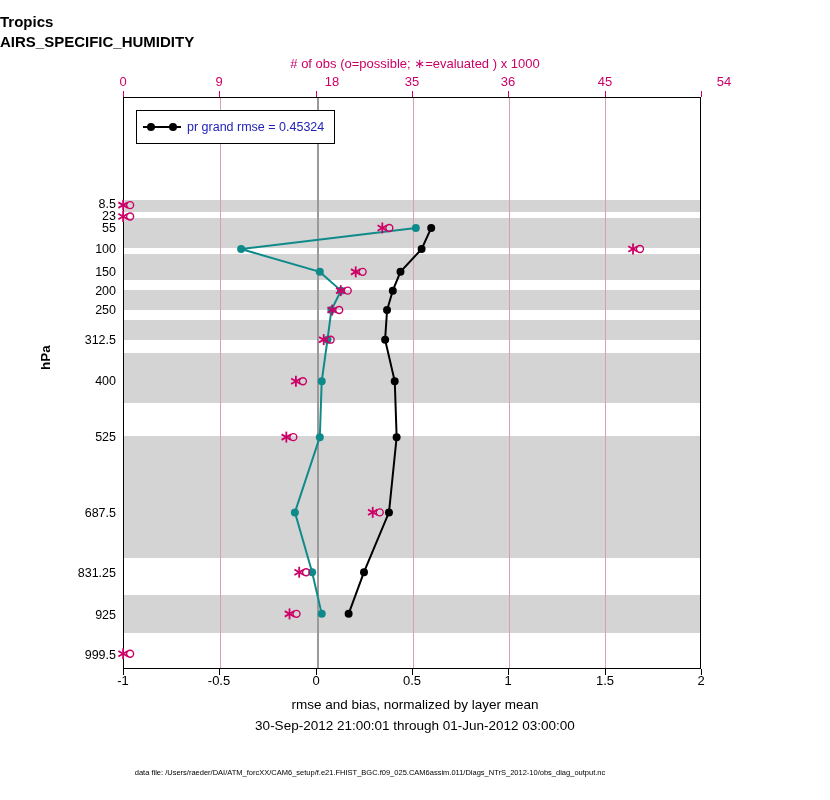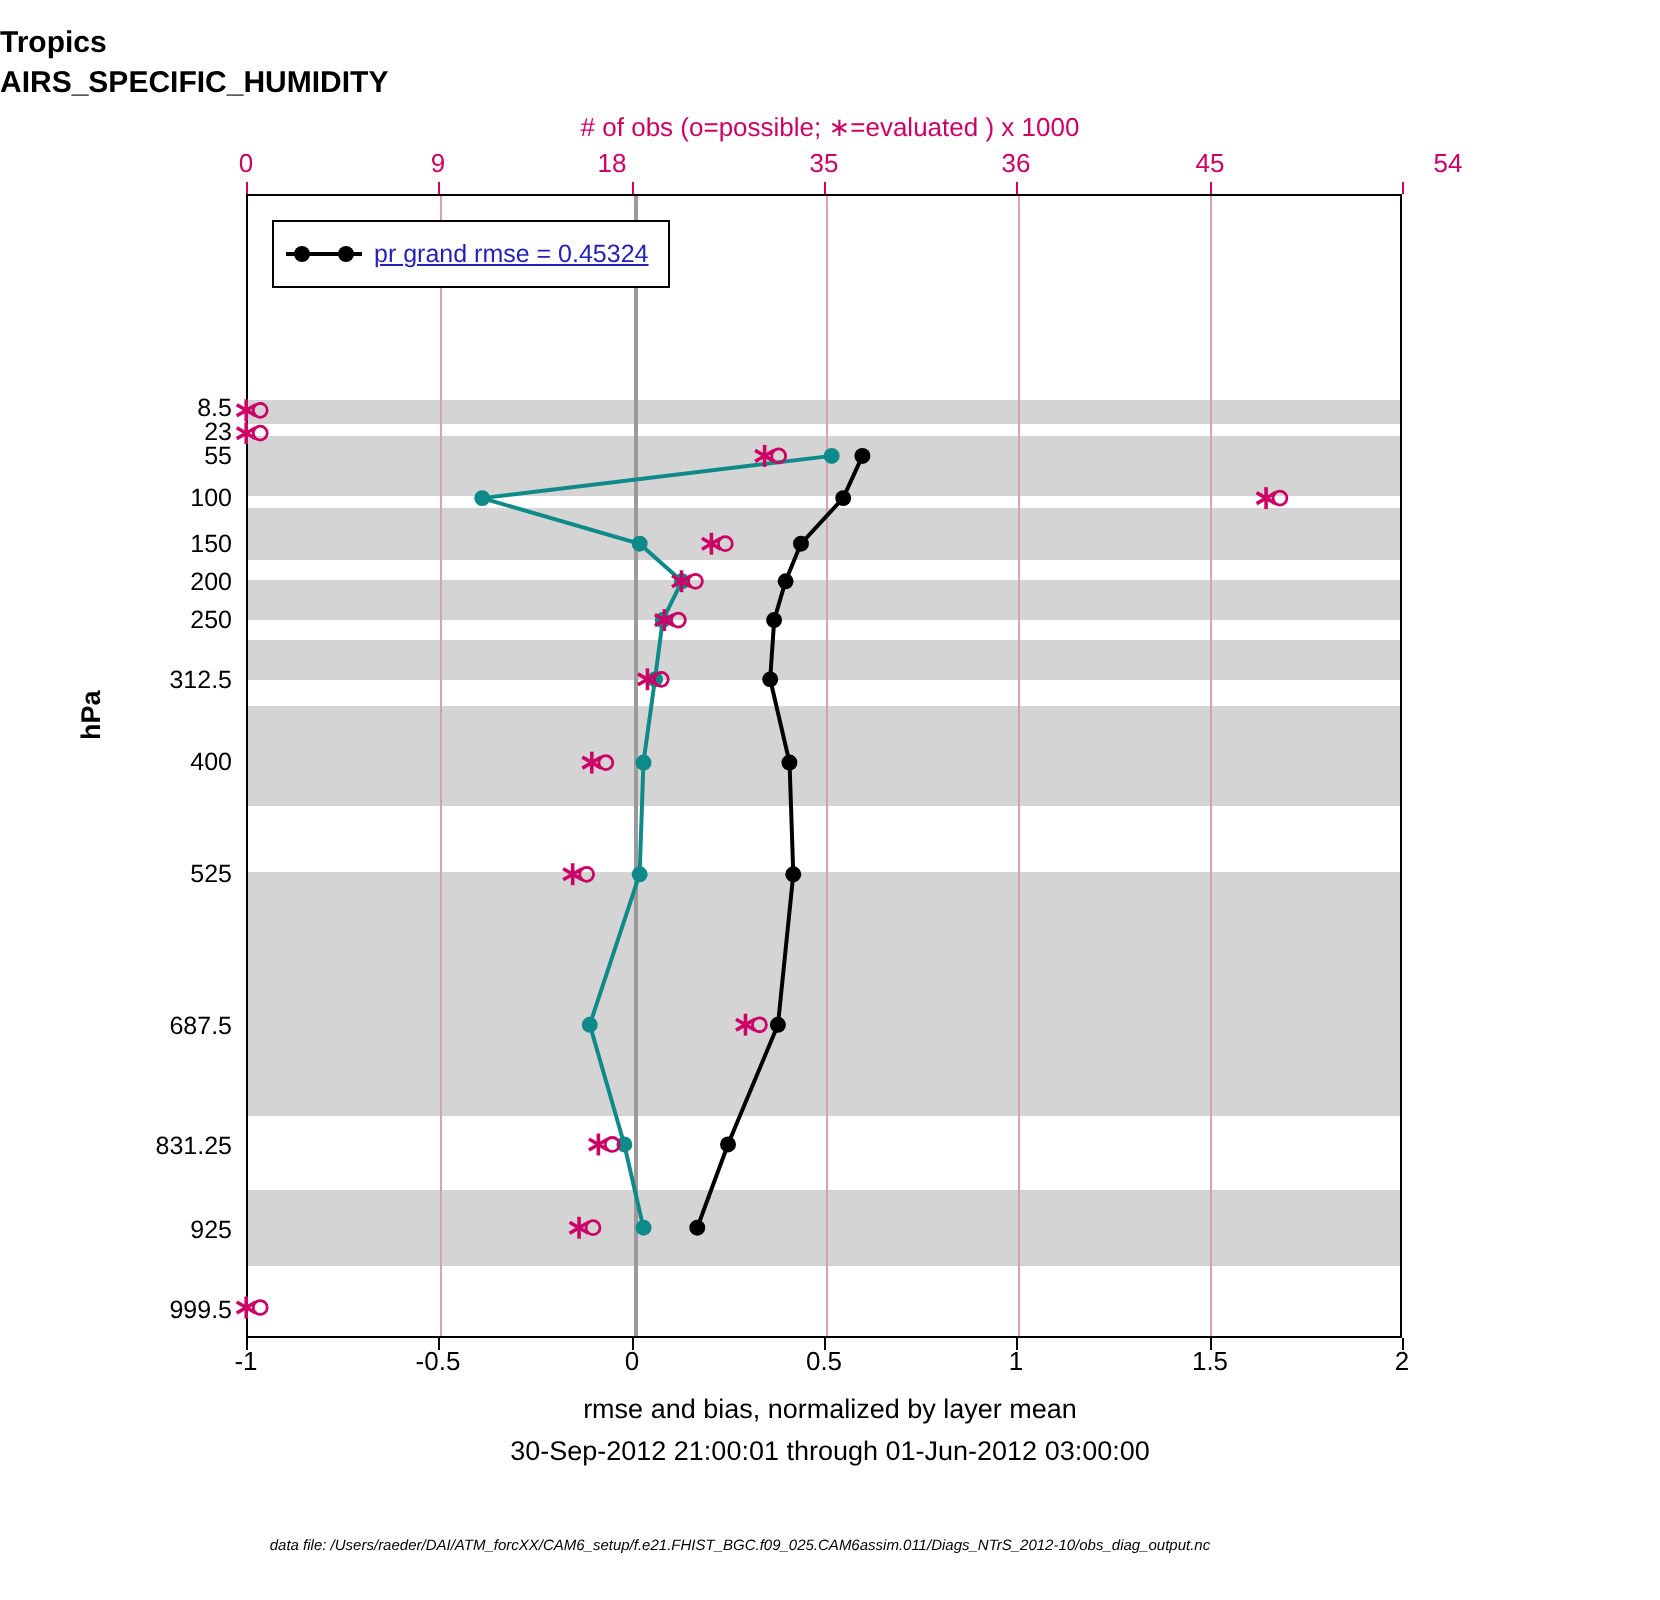--- a/index.html
+++ b/index.html
@@ -137,21 +137,20 @@
     white-space: nowrap;
   }
   #datafile {
     position: absolute;
     left: 0;
     width: 740px;
     text-align: center;
     top: 768px;
     font-size: 7.5px;
     color: #000000;
-    font-style: italic;
   }
   
   #legend {
     position: absolute;
     left: 12px;
     top: 12px;
     border: 1px solid #000000;
     background: #ffffff;
     padding: 6px 10px 6px 6px;
     box-sizing: border-box;
@@ -178,38 +177,37 @@
     position: absolute;
     top: 2px;
     width: 8px;
     height: 8px;
     border-radius: 50%;
   }
   .legend-text {
     font-size: 12.5px;
     color: #2222bb;
     white-space: nowrap;
-    text-decoration: underline;
   }
 </style>
 </head>
 <body>
 
 <div id="root">
 
   <div class="title-block">
     <div class="title-main">Tropics</div>
     <div class="title-sub">AIRS_SPECIFIC_HUMIDITY</div>
   </div>
 
   <div class="top-axis-label"># of obs (o=possible; ∗=evaluated ) x 1000</div>
 
   <div class="top-tick-label" style="left:123px;">0</div>
   <div class="top-tick-label" style="left:219px;">9</div>
-  <div class="top-tick-label" style="left:306px;">18</div>
+  <div class="top-tick-label" style="left:332px;">18</div>
   <div class="top-tick-label" style="left:412px;">35</div>
   <div class="top-tick-label" style="left:508px;">36</div>
   <div class="top-tick-label" style="left:605px;">45</div>
   <div class="top-tick-label" style="left:701px;margin-left:23px;">54</div>
 
   <div class="bot-tick-label" style="left:123px;">-1</div>
   <div class="bot-tick-label" style="left:219px;">-0.5</div>
   <div class="bot-tick-label" style="left:316px;">0</div>
   <div class="bot-tick-label" style="left:412px;">0.5</div>
   <div class="bot-tick-label" style="left:508px;">1</div>

